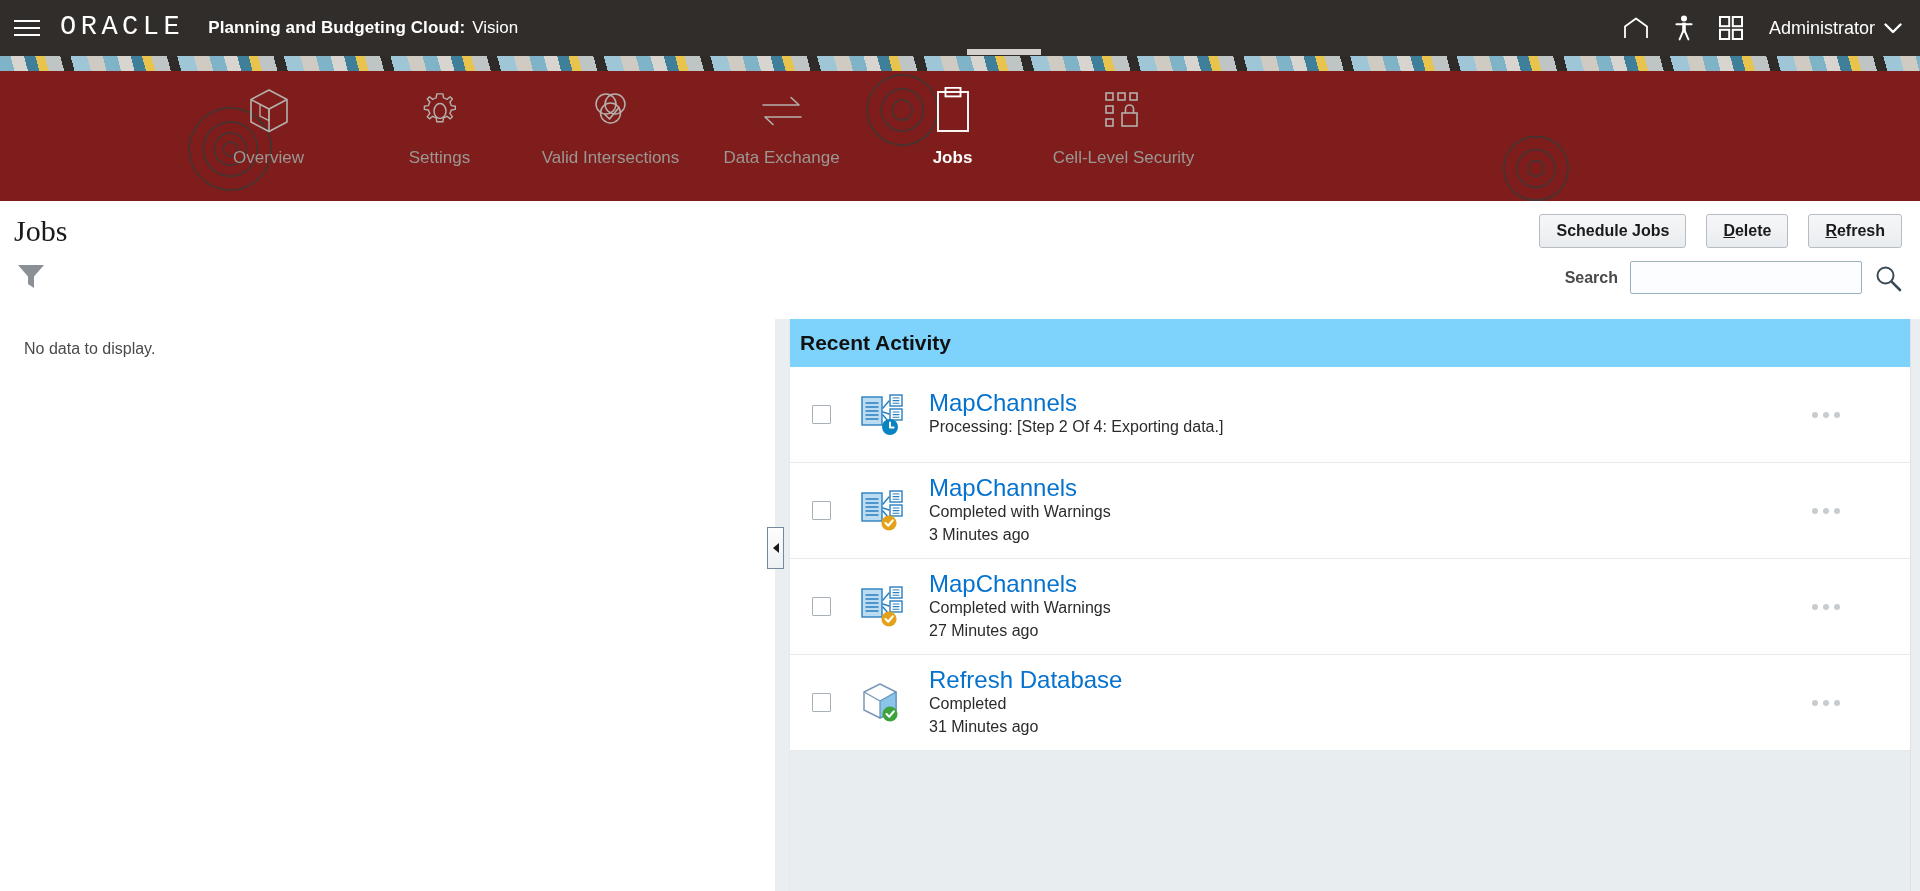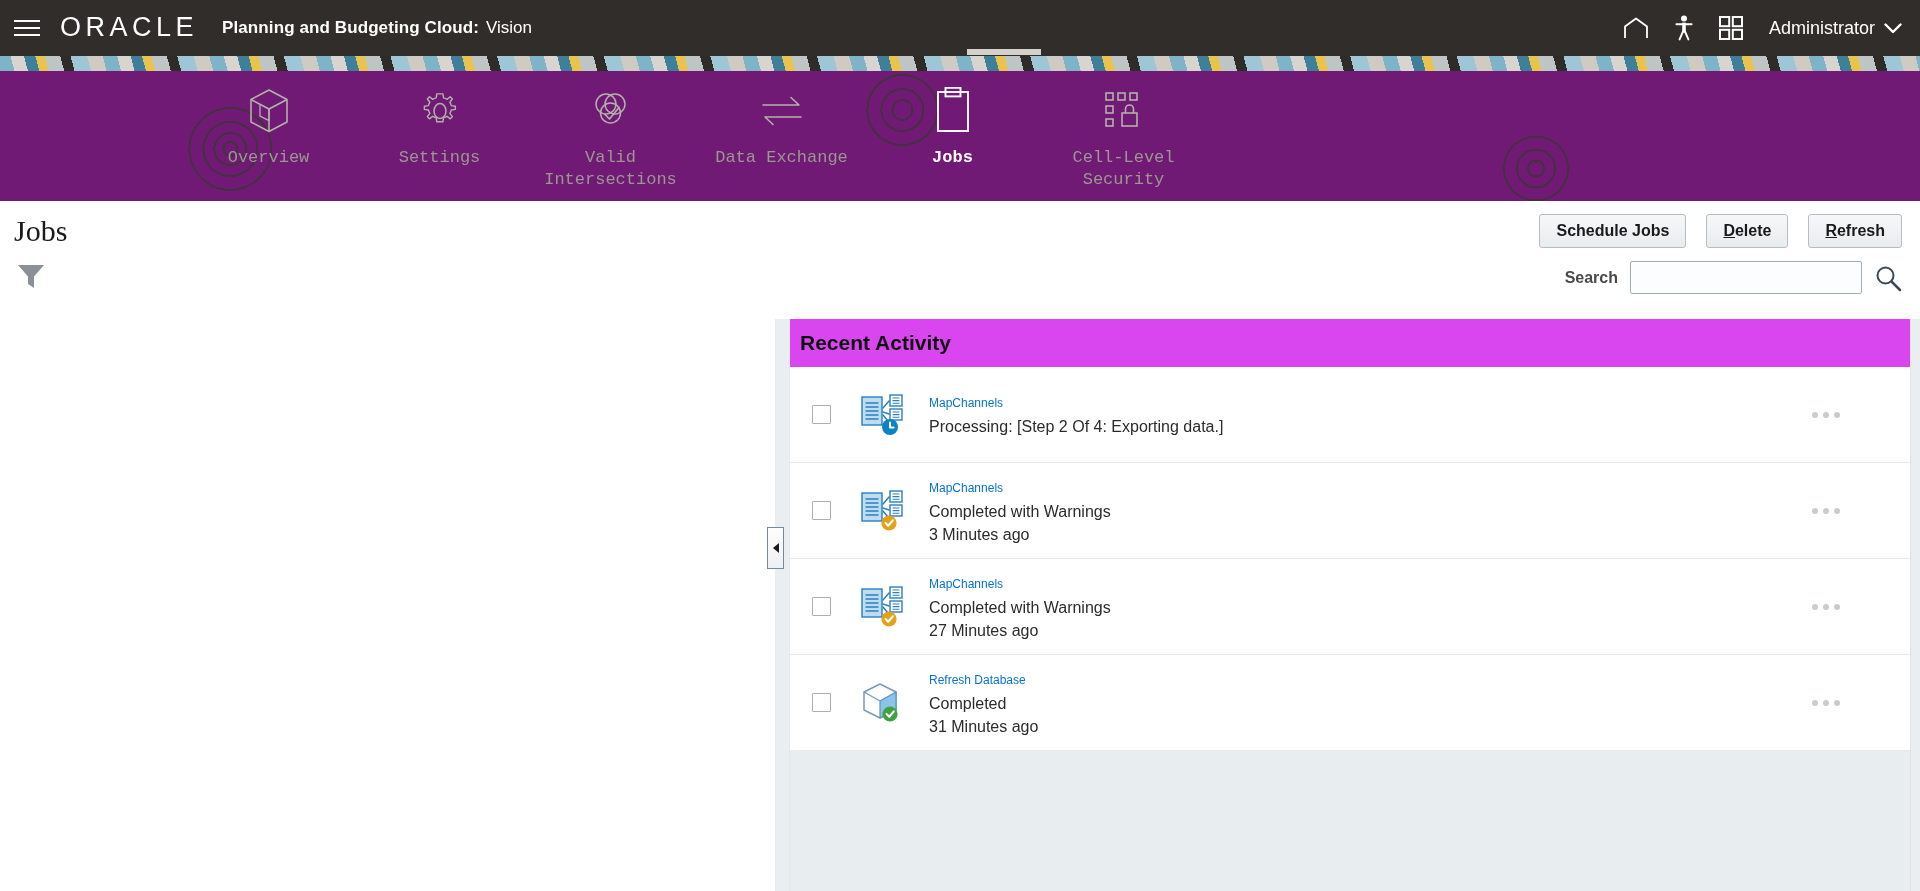--- a/index.html
+++ b/index.html
@@ -24,21 +24,21 @@
     display: flex; flex-direction: column; justify-content: center;
     gap: 5px; cursor: pointer; margin-right: 16px;
   }
   .hamburger span {
     display: block; height: 2px; width: 26px; background: #ffffff;
   }
   .oracle-logo {
     color: #ffffff;
     font-size: 27px;
     letter-spacing: 4.5px;
-    font-family: Liberation Sans, sans-serif;
+    font-family: Liberation Mono, monospace;
     font-weight: 400;
     margin-right: 24px;
     line-height: 1;
     padding-bottom: 2px;
   }
   .app-title {
     color: #ffffff; font-size: 17px; font-weight: bold;
     letter-spacing: .1px;
   }
   .app-subtitle {
@@ -71,26 +71,25 @@
   }
   .active-indicator {
     position: absolute;
     top: -7px;
     left: 967px;
     width: 74px; height: 6px;
     background: #d4d0cb;
   }
   .navbar {
     height: 130px;
-    background: #701a75;
+    background: #7f1d1d;
     display: flex;
     align-items: flex-start;
     position: relative;
     overflow: hidden;
-    font-family: Liberation Mono, monospace;
   }
   .nav-texture {
     position: absolute; inset: 0;
     background:
       radial-gradient(circle at 12% 60%, transparent 0 6px, #3a3733 6px 8px, transparent 8px 15px, #3a3733 15px 17px, transparent 17px 26px, #3a3733 26px 28px, transparent 28px 40px, #3a3733 40px 42px, transparent 42px),
       radial-gradient(circle at 47% 30%, transparent 0 9px, #3a3733 9px 11px, transparent 11px 20px, #3a3733 20px 22px, transparent 22px 34px, #3a3733 34px 36px, transparent 36px),
       radial-gradient(circle at 80% 75%, transparent 0 7px, #3a3733 7px 9px, transparent 9px 18px, #3a3733 18px 20px, transparent 20px 31px, #3a3733 31px 33px, transparent 33px);
     opacity: .75;
     pointer-events: none;
   }
@@ -203,21 +202,21 @@
     border-right: 6px solid #1a1a1a;
   }
 
   .right-pane {
     flex: 1;
     background: #ffffff;
     border-left: 1px solid #e4e9ec;
     display: flex; flex-direction: column;
   }
   .activity-head {
-    background: #d946ef;
+    background: #7dd3fc;
     padding: 12px 0 12px 10px;
     font-size: 21px; font-weight: bold; color: #111111;
   }
   .activity-list { background: #ffffff; }
   .activity-row {
     display: flex; align-items: center;
     height: 96px;
     padding: 0 12px 0 22px;
     border-bottom: 1px solid #e6eaec;
   }
@@ -230,21 +229,21 @@
     flex: 0 0 19px;
   }
   .row-icon {
     margin-left: 28px;
     width: 48px; height: 48px;
     display: flex; align-items: center; justify-content: center;
     flex: 0 0 48px;
   }
   .row-text { margin-left: 22px; }
   .row-title {
-    font-size: 12px; color: #0572ce; cursor: pointer;
+    font-size: 24px; color: #0572ce; cursor: pointer;
     line-height: 24px;
   }
   .row-status { font-size: 16px; color: #2b2b2b; line-height: 23px; }
   .row-time { font-size: 16px; color: #2b2b2b; line-height: 23px; }
   .row-menu {
     margin-left: auto;
     display: flex; gap: 5px; align-items: center;
     padding-right: 58px; cursor: pointer;
   }
   .row-menu i {
@@ -401,20 +400,21 @@
         <circle cx="11.5" cy="11.5" r="8" fill="none" stroke="#3a4a55" stroke-width="2"></circle>
         <path d="M17.6 17.6 L26 26" stroke="#3a4a55" stroke-width="2.6" stroke-linecap="round"></path>
       </svg>
     </span>
   </div>
 </div>
 
 <div class="main">
 
   <div class="left-pane">
+    <div class="no-data">No data to display.</div>
 
   </div>
 
   <div class="splitter">
     <div class="splitter-handle"></div>
   </div>
 
   <div class="right-pane">
     <div class="activity-head">Recent Activity</div>
     <div class="activity-list">

